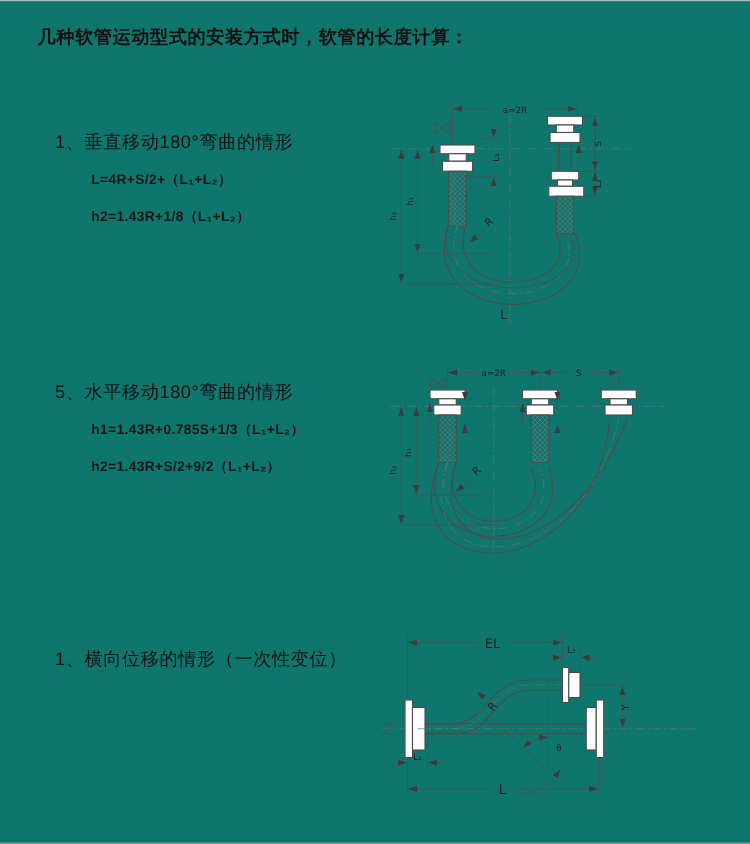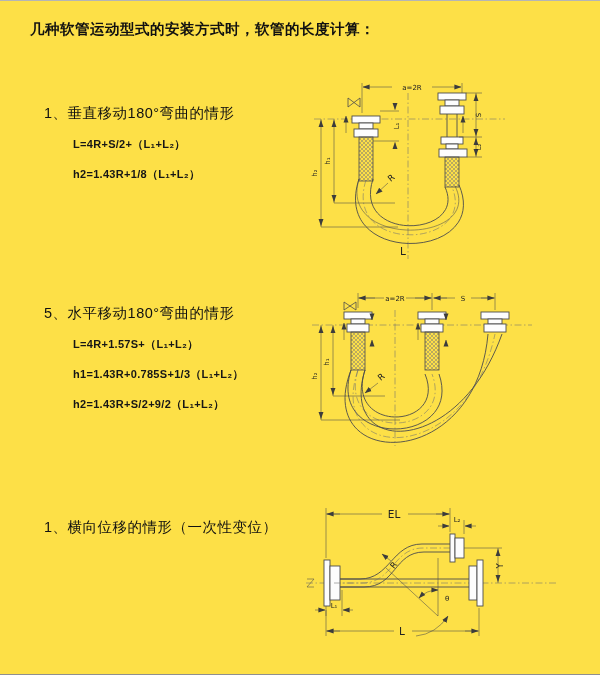--- a/index.html
+++ b/index.html
@@ -1,17 +1,17 @@
 <!DOCTYPE html>
 <html><head>
 <meta charset="utf-8">
 <style>
   html,body{margin:0;padding:0;background:#fff}
   body{width:600px;height:675px;font-family:"Liberation Sans","DejaVu Sans",sans-serif}
-  .page{position:relative;width:600px;height:675px;background:#fde047;box-sizing:border-box;
+  .page{position:relative;width:600px;height:675px;background:#0f766e;box-sizing:border-box;
         border-top:1px solid #b5b5b5;border-bottom:1px solid #8f8f8f;overflow:hidden}
   .title{position:absolute;left:30px;top:19px;font-size:14.5px;font-weight:700;color:#111;letter-spacing:.5px}
   .section{position:absolute;left:44px;color:#111}
   .sec-h{font-size:14.5px;font-weight:400;letter-spacing:.5px}
   .formulas{margin-left:29px}
   .f{font-size:11px;line-height:18px;margin-top:12px;letter-spacing:.3px;color:#161616;font-weight:700}
   svg.diag{position:absolute}
   svg text{font-family:"DejaVu Sans","Liberation Sans",sans-serif;fill:#222}
   .dt{font-size:7px}
   .dt2{font-size:8.5px}
@@ -133,21 +133,20 @@
     <g>
       <path class="thin" d="M88,112 L76,123" marker-end="url(#arr)"></path>
       <text class="dt2" transform="rotate(-40 93 109)" x="93" y="109" text-anchor="middle">R</text>
     </g>
     <text class="big" x="103" y="184" text-anchor="middle">L</text>
   </svg>
 
   <div class="section" style="top:303px">
     <div class="sec-h">5、水平移动180°弯曲的情形</div>
     <div class="formulas">
-      <div class="f">L=4R+1.57S+（L₁+L₂）</div>
       <div class="f">h1=1.43R+0.785S+1/3（L₁+L₂）</div>
       <div class="f">h2=1.43R+S/2+9/2（L₁+L₂）</div>
     </div>
   </div>
 
   <svg class="diag" style="left:300px;top:283px" width="300" height="172" viewBox="0 0 300 172">
     <g>
       <path class="cl" d="M12,41 H232"></path>
       <path class="cl" d="M95,26 V162"></path>
     </g>

